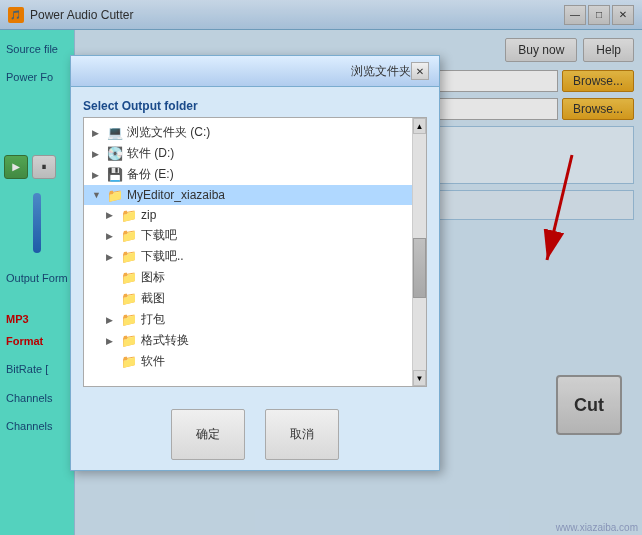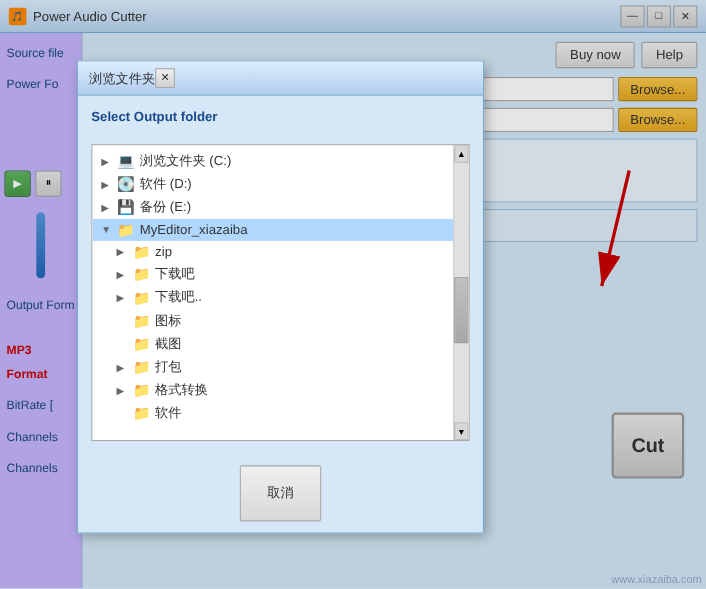--- a/index.html
+++ b/index.html
@@ -59,21 +59,21 @@
 
     
     .app-body {
       display: flex;
       height: calc(535px - 30px);
     }
 
     
     .sidebar {
       width: 75px;
-      background: #c4b5fd;
+      background: #5eead4;
       padding: 8px 4px;
       display: flex;
       flex-direction: column;
       gap: 6px;
       border-right: 1px solid #a0c4e0;
     }
     .sidebar-label {
       font-size: 11px;
       color: #1a4a7a;
       padding: 4px 2px;
@@ -228,21 +228,21 @@
       width: 370px;
       background: #d6e8f7;
       border: 1px solid #7aaccf;
       box-shadow: 3px 3px 10px rgba(0,0,0,0.3);
     }
     .modal-title-bar {
       background: linear-gradient(to bottom, #ddeeff, #b0ccee);
       padding: 6px 10px;
       display: flex;
       align-items: center;
-      justify-content: flex-start;
+      justify-content: flex-end;
       border-bottom: 1px solid #7aaccf;
     }
     .modal-title-text {
       font-size: 12px;
       color: #333;
     }
     .modal-close-btn {
       width: 18px;
       height: 18px;
       background: linear-gradient(to bottom, #f0f0f0, #d0d0d0);
@@ -254,21 +254,21 @@
       font-size: 10px;
       color: #333;
     }
     .modal-body {
       padding: 12px;
     }
     .modal-subtitle {
       font-size: 12px;
       color: #1a4a8a;
       font-weight: bold;
-      margin-bottom: 18px;
+      margin-bottom: 4px;
     }
     .file-tree-container {
       background: white;
       border: 1px solid #aaa;
       height: 270px;
       overflow: hidden;
       position: relative;
     }
     .file-tree {
       padding: 4px 0;
@@ -575,19 +575,20 @@
           <div class="scrollbar-track">
             <div class="scrollbar-up-btn">▲</div>
             <div class="scrollbar-thumb"></div>
             <div class="scrollbar-down-btn">▼</div>
           </div>
         </div>
       </div>
     </div>
 
     <div class="modal-footer">
+      <button class="btn-confirm">确定</button>
       <button class="btn-cancel">取消</button>
     </div>
 
   </div>
 </div>
 
 <div class="watermark">www.xiazaiba.com</div>
 
 </body></html>

